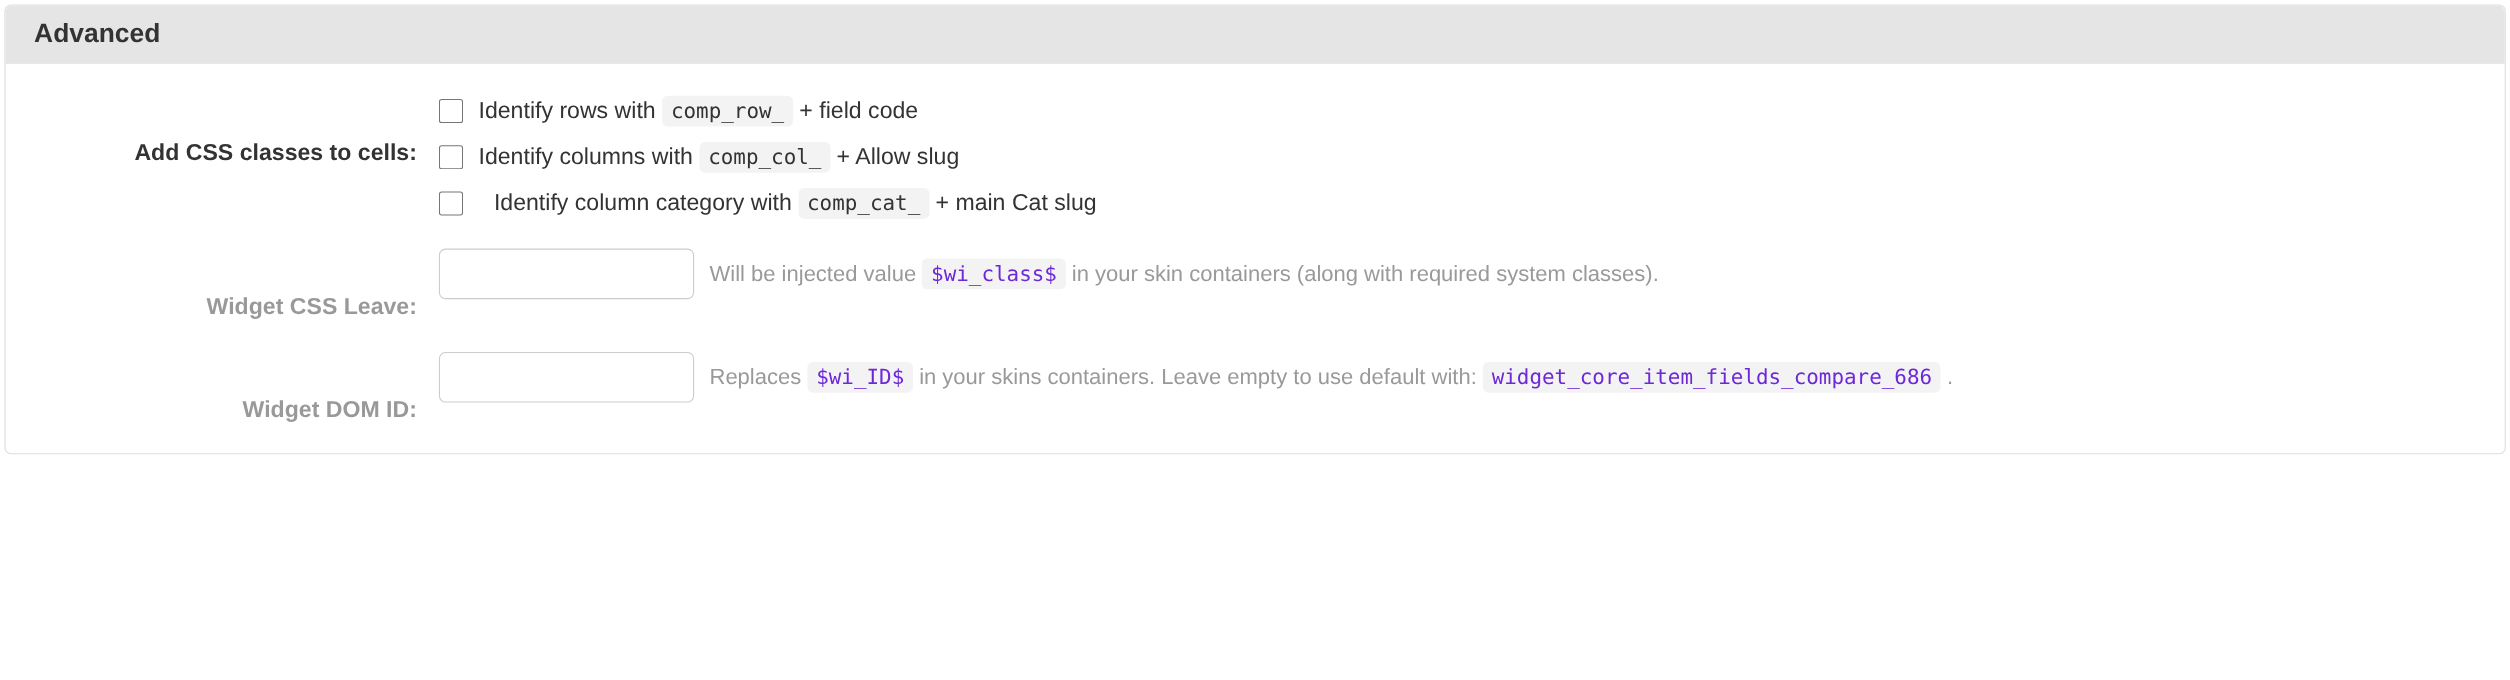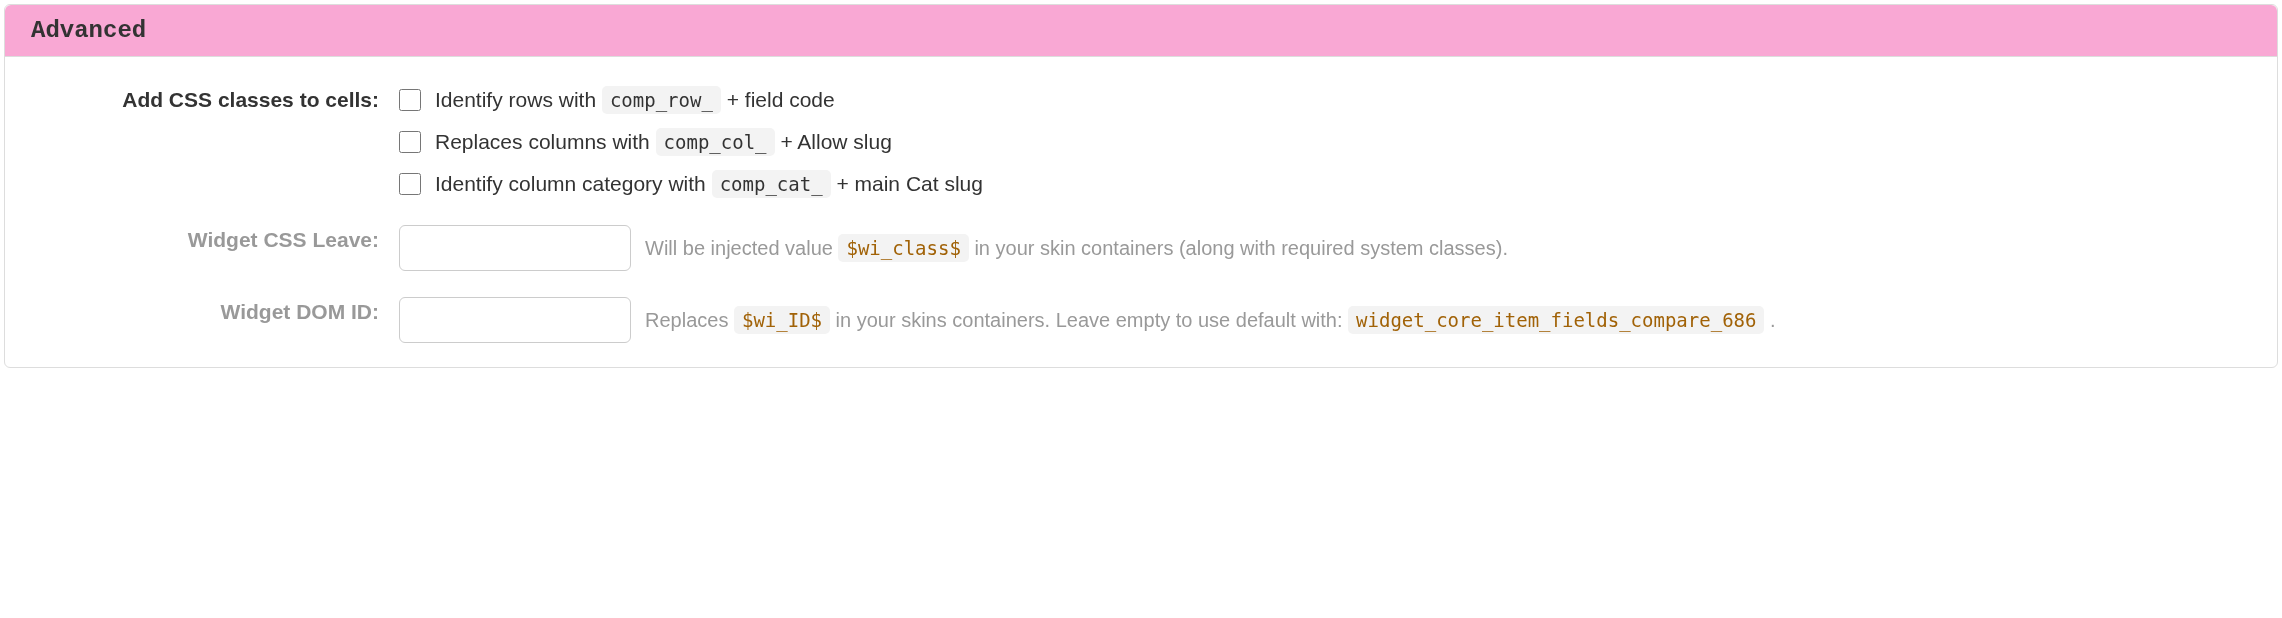--- a/index.html
+++ b/index.html
@@ -13,64 +13,65 @@
     color: #333;
     background: #fff;
   }
   .panel {
     border: 1px solid #ddd;
     border-radius: 6px;
     margin: 4px;
     background: #fff;
   }
   .panel-header {
-    background: #f9a8d4;
+    background: #e5e5e5;
     border-bottom: 1px solid #ddd;
     border-radius: 6px 6px 0 0;
     padding: 12px 26px;
     font-size: 24px;
     font-weight: 600;
     color: #333;
-    font-family: Liberation Mono, monospace;
   }
   .panel-body {
     padding: 28px 26px 24px 26px;
   }
   .form-row {
     display: flex;
     align-items: flex-start;
     margin-bottom: 26px;
   }
   .form-row:last-child {
     margin-bottom: 0;
   }
   .form-label {
     flex: 0 0 368px;
     text-align: right;
     padding-right: 20px;
     font-weight: 700;
     color: #333;
     line-height: 30px;
+    margin-top: 38px;
   }
   .form-label.muted {
     color: #999;
   }
   .form-value {
     flex: 1;
     display: flex;
     flex-direction: column;
   }
   .checkbox-line {
     display: flex;
     align-items: center;
     line-height: 30px;
     margin-bottom: 12px;
   }
   .checkbox-line:last-child {
     margin-bottom: 0;
+    gap: 14px;
   }
   input[type="checkbox"] {
     width: 22px;
     height: 22px;
     margin: 0 14px 0 0;
     flex: 0 0 auto;
     accent-color: #999;
   }
   input[type="checkbox"]:disabled {
     opacity: 0.6;
@@ -102,21 +103,21 @@
     padding: 6px 12px;
     font-size: 21px;
     margin-right: 14px;
     background: #fff;
   }
   .help-text {
     color: #999;
     font-size: 20px;
   }
   .help-text code {
-    color: #a16207;
+    color: #6d28d9;
   }
 </style>
 </head>
 <body>
 
 <div class="panel">
   <div class="panel-header">Advanced</div>
   <div class="panel-body">
 
     <div class="form-row">
@@ -128,21 +129,21 @@
           <span class="checkbox-label">
             <span>Identify rows with </span>
             <code>comp_row_</code>
             <span> + field code</span>
           </span>
         </div>
 
         <div class="checkbox-line">
           <input type="checkbox" style="">
           <span class="checkbox-label">
-            <span>Replaces columns with </span>
+            <span>Identify columns with </span>
             <code>comp_col_</code>
             <span> + Allow slug</span>
           </span>
         </div>
 
         <div class="checkbox-line">
           <input type="checkbox" style="">
           <span class="checkbox-label">
             <span>Identify column category with </span>
             <code>comp_cat_</code>

